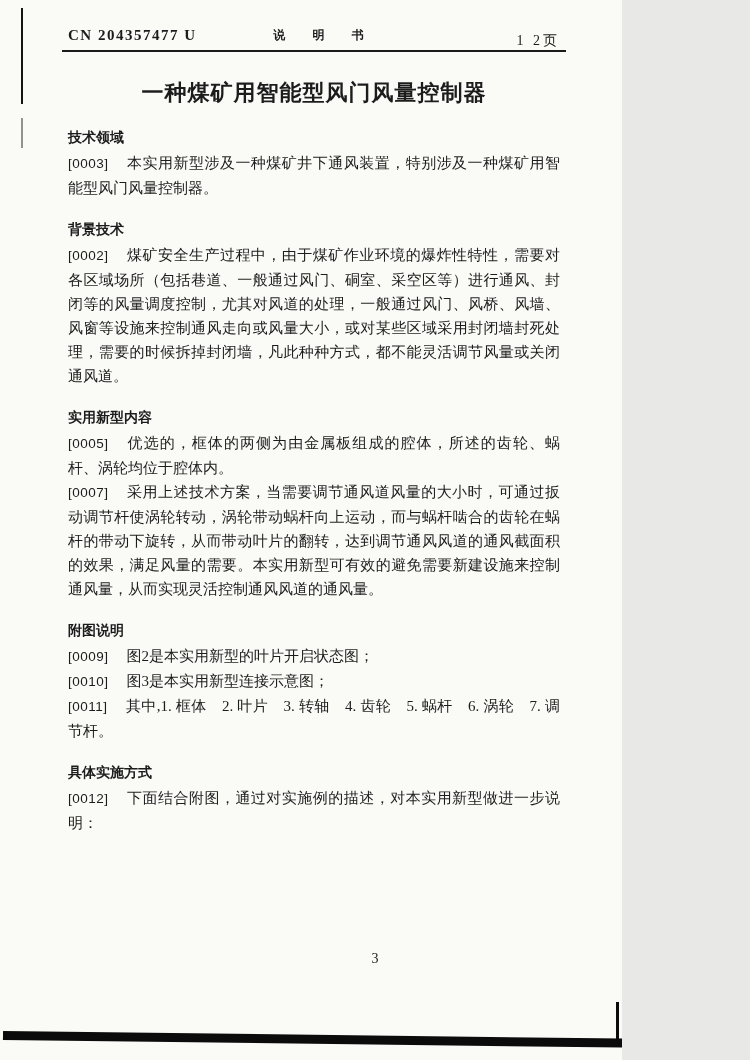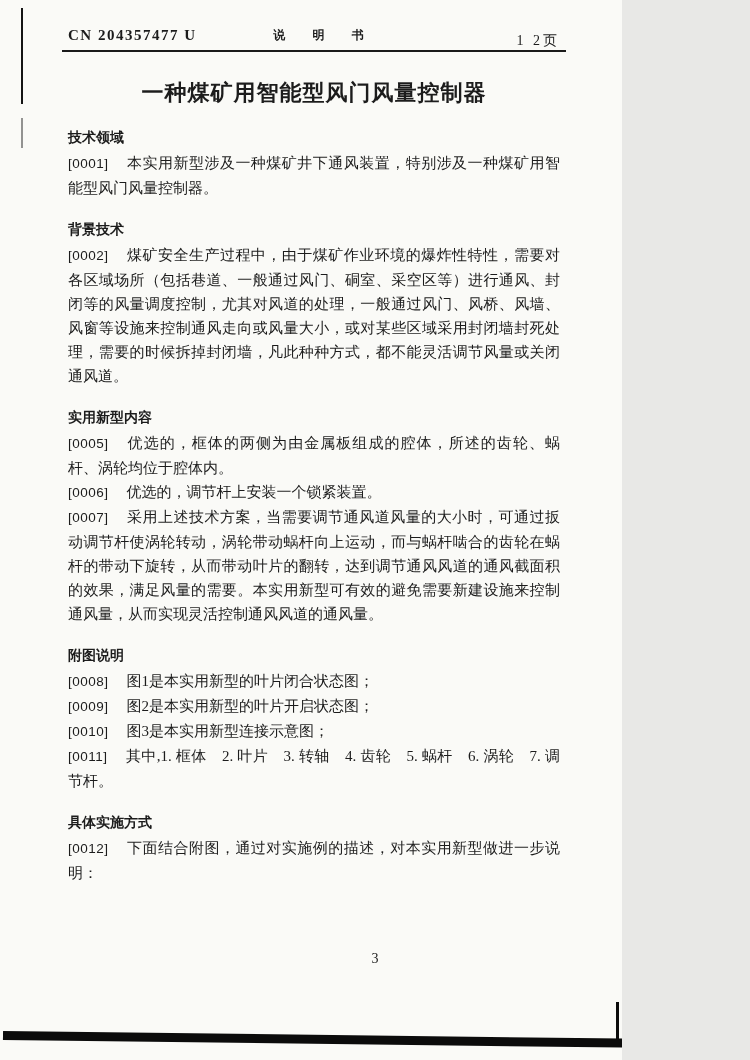--- a/index.html
+++ b/index.html
@@ -99,38 +99,36 @@
     <span class="docnum">CN 204357477 U</span>
     <span class="doctype">说 明 书</span>
     <span class="pageinfo">1 2页</span>
   </div>
   <hr class="rule">
 
   <h1 class="title">一种煤矿用智能型风门风量控制器</h1>
 
   <section>
     <h2 class="sec">技术领域</h2>
-    <p class="para"><span class="pnum">[0001]</span><span>本实用新型涉及一种煤矿井下通风装置，特别涉及一种煤矿用智能型风门风量控制器。</span></p>
+    <p class="para"><span class="pnum">[0003]</span><span>本实用新型涉及一种煤矿井下通风装置，特别涉及一种煤矿用智能型风门风量控制器。</span></p>
   </section>
 
   <section>
     <h2 class="sec">背景技术</h2>
     <p class="para"><span class="pnum">[0002]</span><span>煤矿安全生产过程中，由于煤矿作业环境的爆炸性特性，需要对各区域场所（包括巷道、一般通过风门、硐室、采空区等）进行通风、封闭等的风量调度控制，尤其对风道的处理，一般通过风门、风桥、风墙、风窗等设施来控制通风走向或风量大小，或对某些区域采用封闭墙封死处理，需要的时候拆掉封闭墙，凡此种种方式，都不能灵活调节风量或关闭通风道。</span></p>
   </section>
 
   <section>
     <h2 class="sec">实用新型内容</h2>
     <p class="para"><span class="pnum">[0005]</span><span>优选的，框体的两侧为由金属板组成的腔体，所述的齿轮、蜗杆、涡轮均位于腔体内。</span></p>
-    <p class="para"><span class="pnum">[0006]</span><span>优选的，调节杆上安装一个锁紧装置。</span></p>
     <p class="para"><span class="pnum">[0007]</span><span>采用上述技术方案，当需要调节通风道风量的大小时，可通过扳动调节杆使涡轮转动，涡轮带动蜗杆向上运动，而与蜗杆啮合的齿轮在蜗杆的带动下旋转，从而带动叶片的翻转，达到调节通风风道的通风截面积的效果，满足风量的需要。本实用新型可有效的避免需要新建设施来控制通风量，从而实现灵活控制通风风道的通风量。</span></p>
   </section>
 
   <section>
     <h2 class="sec">附图说明</h2>
-    <p class="para"><span class="pnum">[0008]</span><span>图1是本实用新型的叶片闭合状态图；</span></p>
     <p class="para"><span class="pnum">[0009]</span><span>图2是本实用新型的叶片开启状态图；</span></p>
     <p class="para"><span class="pnum">[0010]</span><span>图3是本实用新型连接示意图；</span></p>
     <p class="para"><span class="pnum">[0011]</span><span>其中,1. 框体　2. 叶片　3. 转轴　4. 齿轮　5. 蜗杆　6. 涡轮　7. 调节杆。</span></p>
   </section>
 
   <section>
     <h2 class="sec">具体实施方式</h2>
     <p class="para"><span class="pnum">[0012]</span><span>下面结合附图，通过对实施例的描述，对本实用新型做进一步说明：</span></p>
   </section>
 

